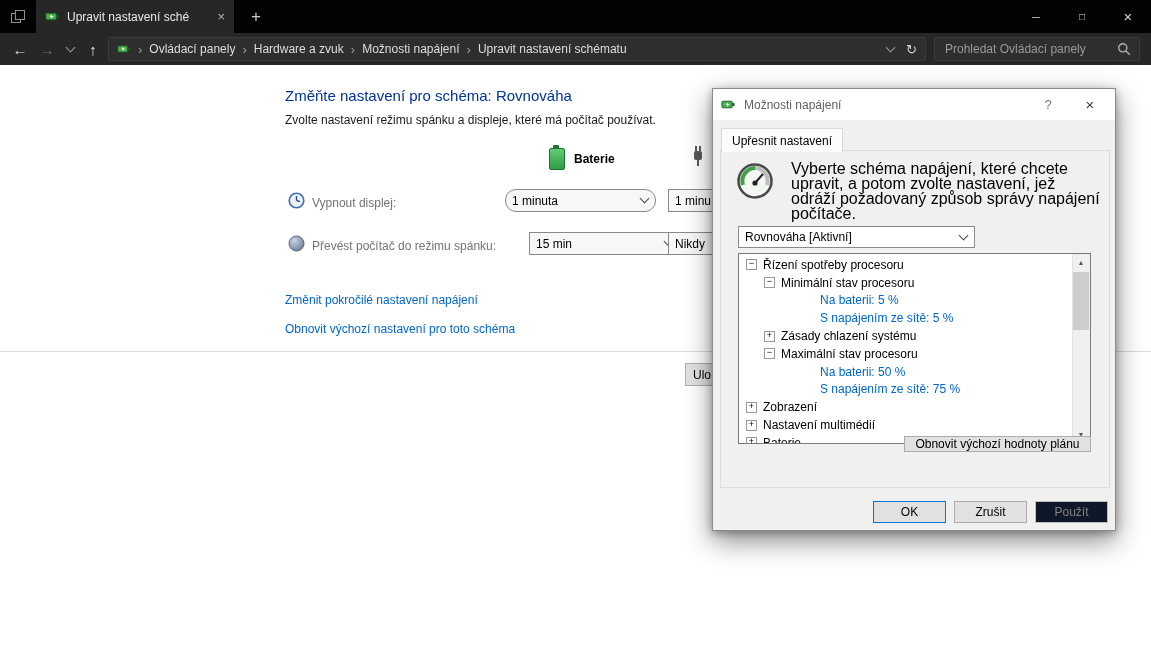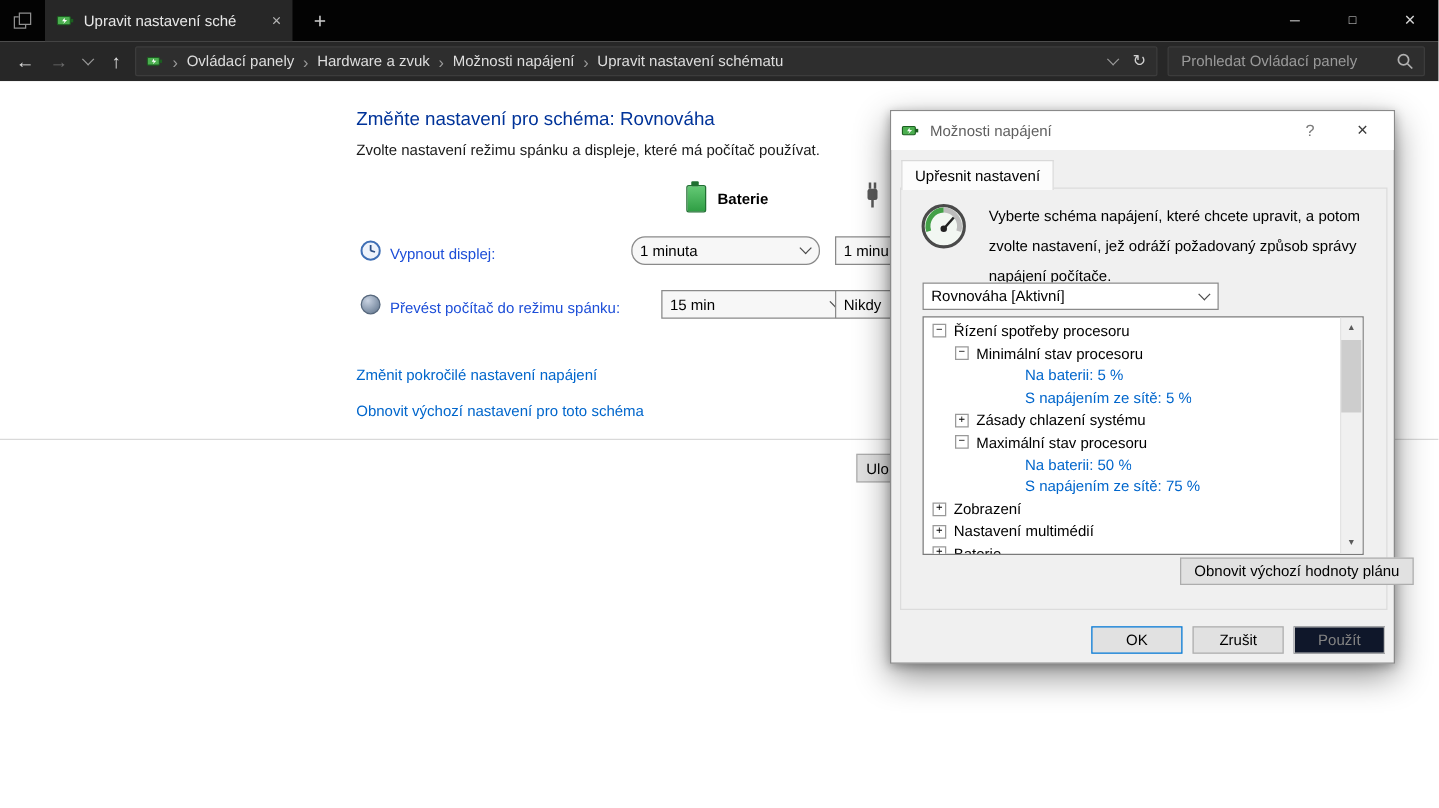--- a/index.html
+++ b/index.html
@@ -44,21 +44,21 @@
   #searchfield input::placeholder{color:#9a9a9a;}
 
   
   #main{position:absolute;left:0;top:65px;width:100%;height:581px;background:#fff;}
   .page-title{position:absolute;left:285px;top:22px;font-size:15px;color:#003399;}
   .page-subtitle{position:absolute;left:285px;top:48px;font-size:12px;color:#1a1a1a;}
   .col-header{position:absolute;font-size:12px;font-weight:bold;color:#000;}
   .vbattery{position:absolute;left:549px;top:83px;width:14px;height:20px;border:1px solid #207032;border-radius:2px;
     background:linear-gradient(#64c975,#2f9e44);}
   .vbattery::before{content:"";position:absolute;top:-4px;left:3px;width:6px;height:4px;background:#207032;border-radius:1px;}
-  .row-label{position:absolute;font-size:12px;color:#1d4ed8;}
+  .row-label{position:absolute;font-size:12px;color:#737373;}
   .combo{position:absolute;height:23px;background:#f7f7f7;border:1px solid #8a8a8a;display:flex;align-items:center;
     justify-content:space-between;box-sizing:border-box;padding:0 7px 0 6px;font-size:12px;color:#000;overflow:hidden;}
   .combo .combo-text{white-space:nowrap;}
   .link{position:absolute;font-size:12px;color:#0066cc;cursor:default;}
   #divider{position:absolute;left:0;top:286px;width:100%;height:1px;background:#d9d9d9;}
   .btn{background:#e1e1e1;border:1px solid #adadad;font-size:12px;color:#000;display:flex;align-items:center;
     justify-content:center;box-sizing:border-box;font-family:"Liberation Sans","DejaVu Sans",sans-serif;}
   #savebtn{position:absolute;left:685px;top:298px;width:90px;height:23px;justify-content:flex-start;padding-left:7px;}
 
   
@@ -66,38 +66,38 @@
     box-sizing:border-box;z-index:10;box-shadow:0 10px 26px rgba(0,0,0,.45),0 2px 8px rgba(0,0,0,.3);}
   #dlg-titlebar{position:absolute;left:0;top:0;width:100%;height:31px;background:#ffffff;display:flex;align-items:center;
     box-sizing:border-box;padding:0 8px;gap:8px;}
   #dlg-title{flex:1;font-size:12px;color:#5f5f5f;white-space:nowrap;}
   .dlg-sysbtn{width:34px;height:31px;display:flex;align-items:center;justify-content:center;}
   .dlg-help{color:#7a7a7a;font-size:13px;}
   .dlg-close{color:#3c3c3c;font-size:15px;}
   #dlg-tab{position:absolute;left:8px;top:39px;height:24px;padding:0 10px;background:#fcfcfc;border:1px solid #d9d9d9;
     border-bottom:none;display:flex;align-items:center;font-size:12px;color:#000;z-index:2;box-sizing:border-box;}
   #dlg-panel{position:absolute;left:7px;top:61px;width:390px;height:338px;border:1px solid #dcdcdc;box-sizing:border-box;}
-  #dlg-desc{position:absolute;left:78px;top:72px;width:312px;font-size:12px;line-height:24px;color:#000;}
+  #dlg-desc{position:absolute;left:78px;top:72px;width:312px;font-size:16px;line-height:15px;color:#000;}
   .gauge-icon{position:absolute;left:22px;top:72px;}
   #plan-combo{left:25px;top:137px;width:237px;height:22px;background:#ffffff;}
   #tree{position:absolute;left:25px;top:164px;width:353px;height:191px;background:#fff;border:1px solid #7a7a7a;
     box-sizing:border-box;overflow:hidden;}
   #tree-rows{position:absolute;left:0;top:2px;right:17px;}
   .tree-row{display:flex;align-items:center;height:17.8px;font-size:12px;color:#000;white-space:nowrap;}
   .tree-row .tree-label{overflow:hidden;}
   .tree-row.blue .tree-label{color:#0066cc;}
   .ind0{padding-left:7px;} .ind1{padding-left:25px;} .ind2{padding-left:81px;}
   .exp-box{width:9px;height:9px;border:1px solid #999;background:#fff;color:#000;font-size:9px;line-height:7px;
     text-align:center;margin-right:6px;flex:0 0 auto;box-sizing:content-box;}
   #tree-scroll{position:absolute;right:0;top:0;bottom:0;width:17px;background:#f0f0f0;border-left:1px solid #e3e3e3;}
   .scroll-btn{position:absolute;left:0;width:16px;height:17px;display:flex;align-items:center;justify-content:center;
     color:#5a5a5a;font-size:7px;}
   .scroll-up{top:0;} .scroll-down{bottom:0;}
   #scroll-thumb{position:absolute;left:0;top:18px;width:16px;height:58px;background:#cdcdcd;}
-  #restorebtn{position:absolute;left:191px;top:357px;width:187px;height:22px;margin-left:40px;}
+  #restorebtn{position:absolute;left:191px;top:347px;width:187px;height:16px;}
   #okbtn{position:absolute;left:160px;top:412px;width:73px;height:22px;border:1px solid #0078d7;}
   #cancelbtn{position:absolute;left:241px;top:412px;width:73px;height:22px;}
   #applybtn{position:absolute;left:322px;top:412px;width:73px;height:22px;background:#0f172a;border:1px solid #bfbfbf;color:#838383;}
 </style>
 </head>
 <body>
 
 <div id="window">
 
   <div id="titlebar">

